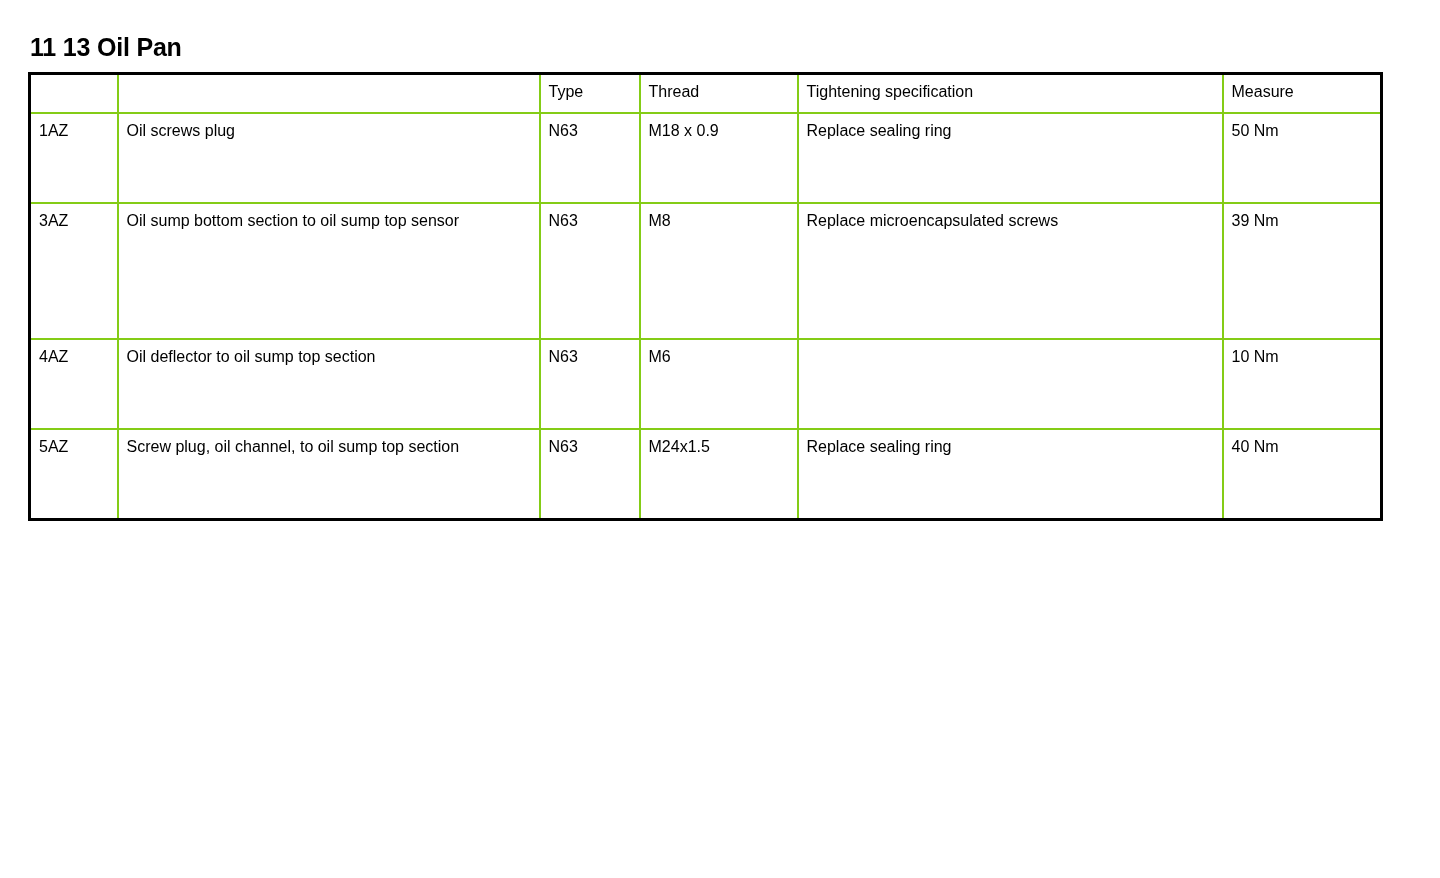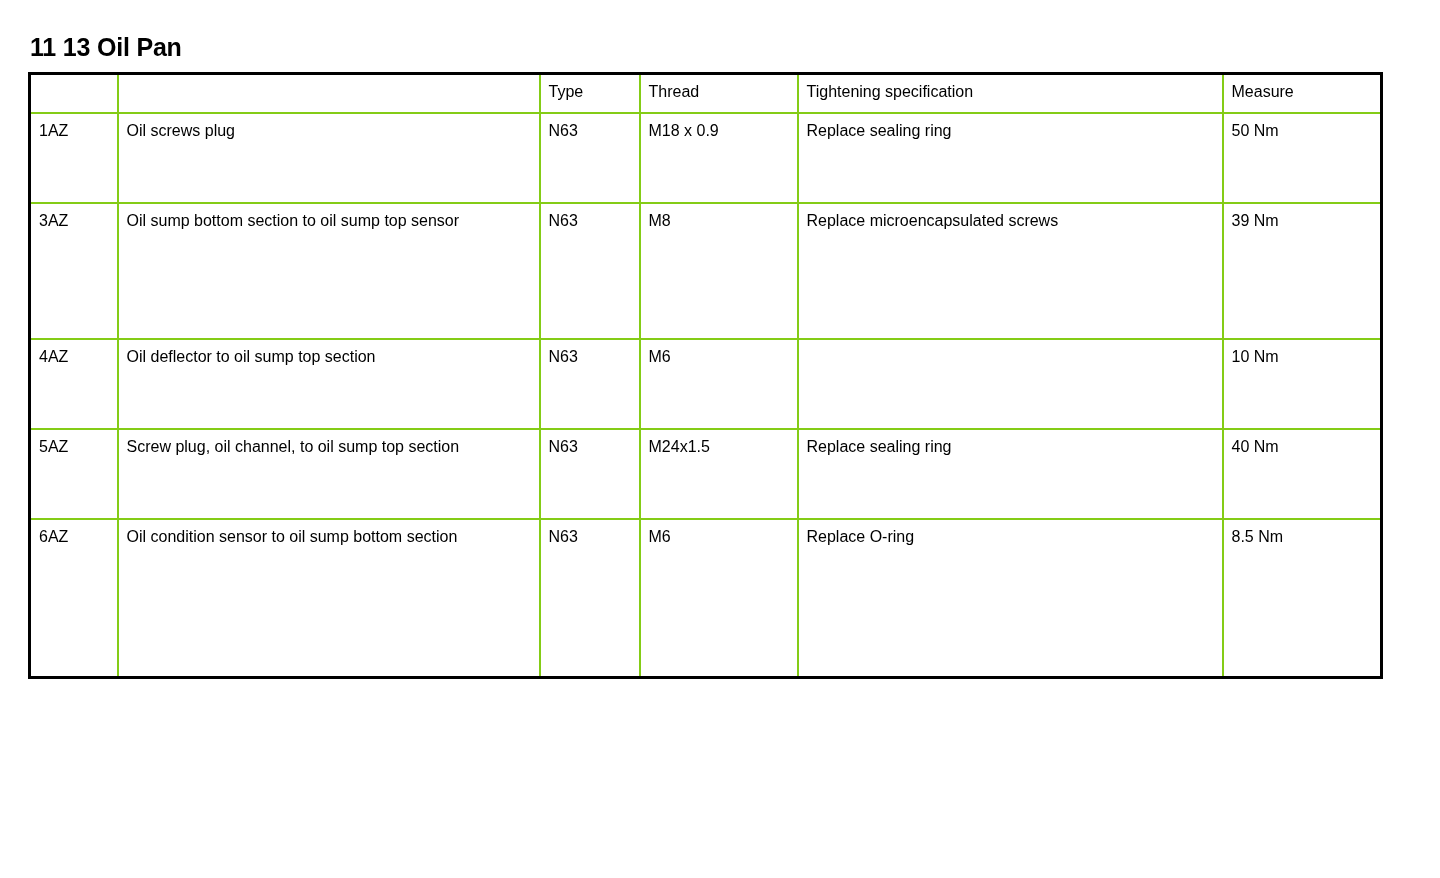--- a/index.html
+++ b/index.html
@@ -143,24 +143,16 @@
         <td class="meas-cell">10 Nm</td>
       </tr>
       <tr class="row-5">
         <td class="id-cell">5AZ</td>
         <td class="desc-cell">Screw plug, oil channel, to oil sump top section</td>
         <td class="type-cell">N63</td>
         <td class="thread-cell">M24x1.5</td>
         <td class="spec-cell">Replace sealing ring</td>
         <td class="meas-cell">40 Nm</td>
       </tr>
-      <tr class="row-6">
-        <td class="id-cell">6AZ</td>
-        <td class="desc-cell">Oil condition sensor to oil sump bottom section</td>
-        <td class="type-cell">N63</td>
-        <td class="thread-cell">M6</td>
-        <td class="spec-cell">Replace O-ring</td>
-        <td class="meas-cell">8.5 Nm</td>
-      </tr>
     </tbody>
   </table>
 
 </div>
 
 </body></html>

